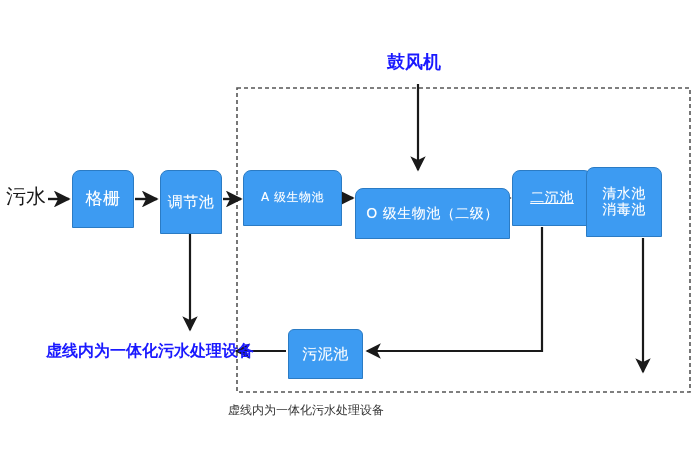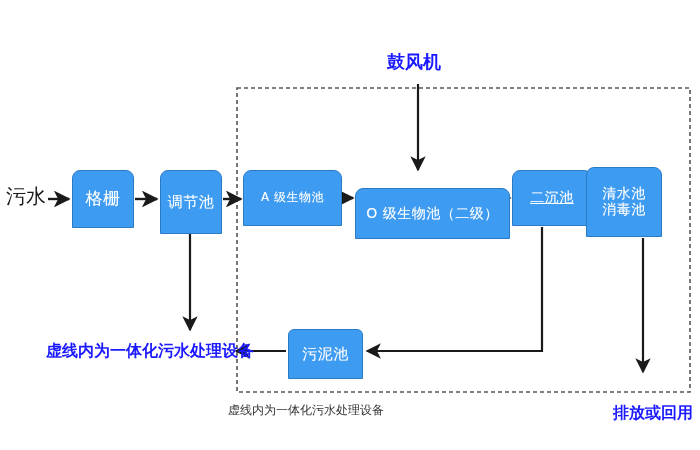--- a/index.html
+++ b/index.html
@@ -114,15 +114,14 @@
   </div>
 
   <div class="label label-black" style="left:6px; top:183px; font-size:20px;">污水</div>
 
   <div class="label label-blue" style="left:387px; top:50px; font-size:18px; font-weight:bold;">鼓风机</div>
 
   <div class="label label-blue" style="left:46px; top:341px; font-size:16px; font-weight:bold;">虚线内为一体化污水处理设备</div>
 
   <div class="label label-caption" style="left:228px; top:402px; font-size:12px;">虚线内为一体化污水处理设备</div>
 
-  <div class="label label-blue" style="left:613px; top:403px; font-size:16px; font-weight:bold;">排放或回用</div>
 
 </div>
 
 </body></html>

